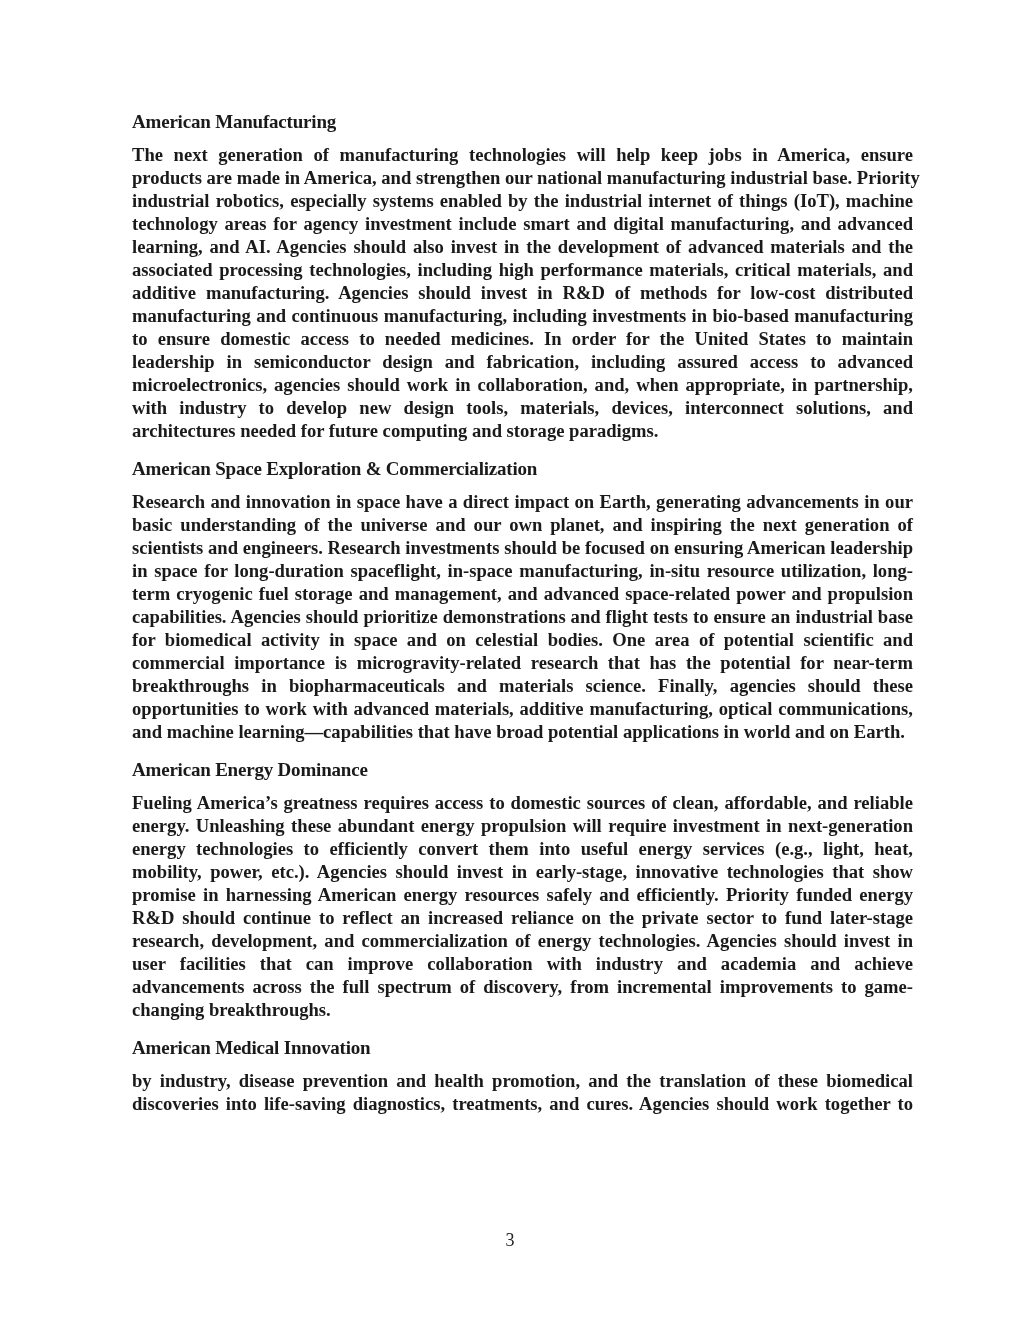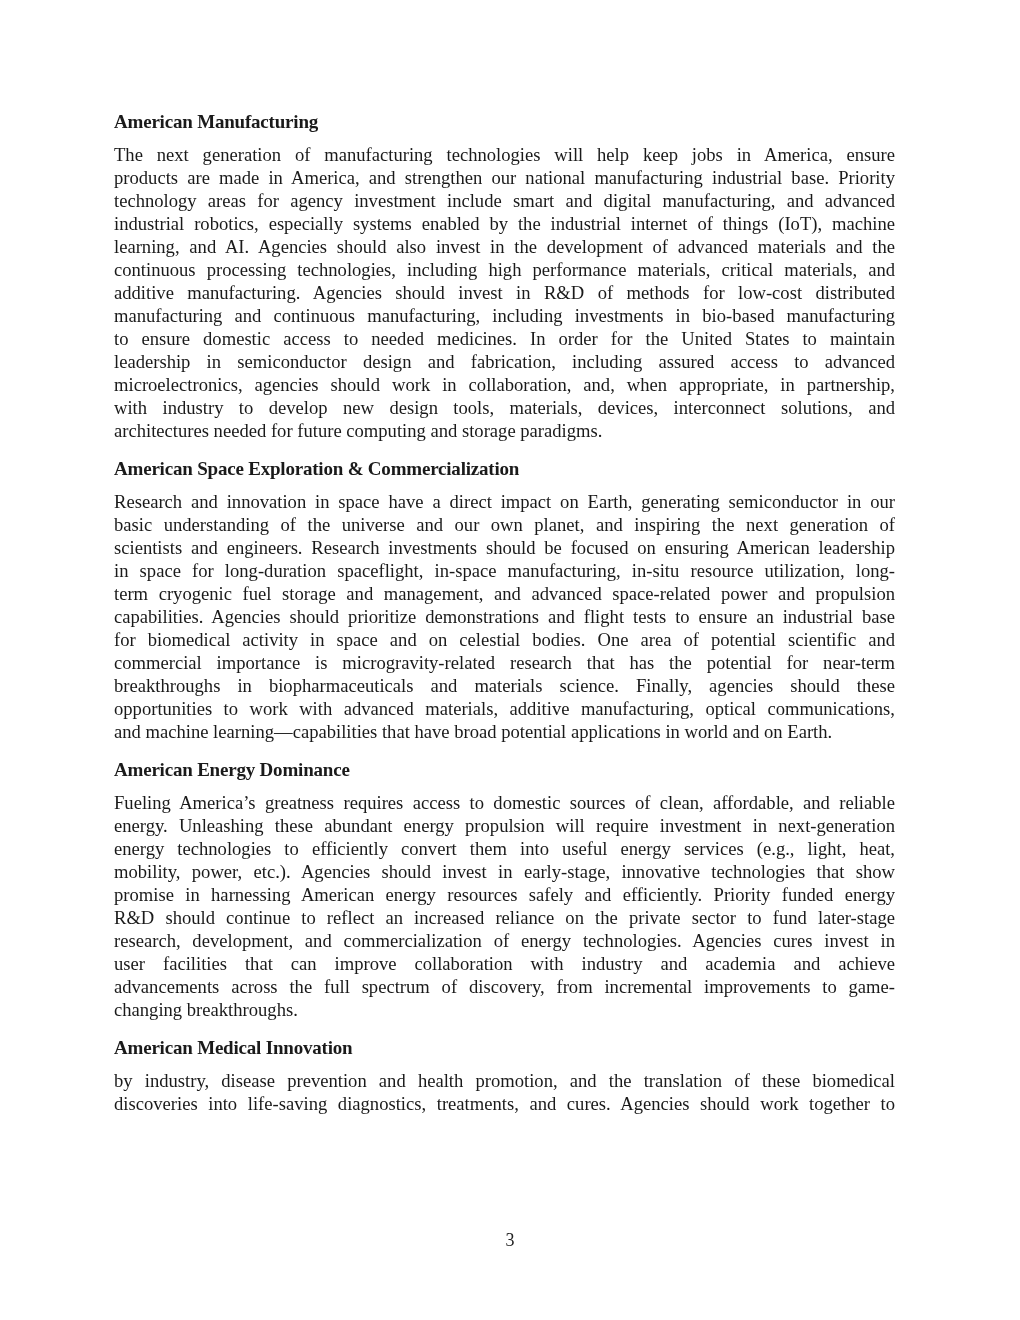--- a/index.html
+++ b/index.html
@@ -10,35 +10,36 @@
     body {
       width: 1020px;
       height: 1320px;
       position: relative;
       overflow: hidden;
       font-family: "Liberation Serif", "DejaVu Serif", serif;
       color: #1a1a1a;
     }
     .page {
       position: absolute;
-      left: 114px;
+      left: 132px;
       top: 110px;
       width: 781px;
     }
     .section-heading {
       font-weight: bold;
       font-size: 19px;
       line-height: 24px;
       margin: 0 0 9px 0;
       letter-spacing: -0.2px;
     }
     .paragraph {
       font-size: 18.6px;
       line-height: 23px;
       margin: 0;
+      font-weight: bold;
     }
     .line {
       display: block;
       text-align: justify;
       text-align-last: justify;
       white-space: nowrap;
       height: 23px;
     }
     .line.last {
       text-align-last: left;
@@ -58,38 +59,38 @@
 </head>
 <body>
 
 <div class="page">
 
   <div class="section">
     <h2 class="section-heading">American Manufacturing</h2>
     <p class="paragraph">
       <span class="line">The next generation of manufacturing technologies will help keep jobs in America, ensure</span>
       <span class="line">products are made in America, and strengthen our national manufacturing industrial base. Priority</span>
+      <span class="line">industrial robotics, especially systems enabled by the industrial internet of things (IoT), machine</span>
       <span class="line">technology areas for agency investment include smart and digital manufacturing, and advanced</span>
-      <span class="line">industrial robotics, especially systems enabled by the industrial internet of things (IoT), machine</span>
       <span class="line">learning, and AI. Agencies should also invest in the development of advanced materials and the</span>
-      <span class="line">continuous processing technologies, including high performance materials, critical materials, and</span>
+      <span class="line">associated processing technologies, including high performance materials, critical materials, and</span>
       <span class="line">additive manufacturing. Agencies should invest in R&amp;D of methods for low-cost distributed</span>
       <span class="line">manufacturing and continuous manufacturing, including investments in bio-based manufacturing</span>
       <span class="line">to ensure domestic access to needed medicines. In order for the United States to maintain</span>
       <span class="line">leadership in semiconductor design and fabrication, including assured access to advanced</span>
       <span class="line">microelectronics, agencies should work in collaboration, and, when appropriate, in partnership,</span>
       <span class="line">with industry to develop new design tools, materials, devices, interconnect solutions, and</span>
       <span class="line last">architectures needed for future computing and storage paradigms.</span>
     </p>
   </div>
 
   <div class="section">
     <h2 class="section-heading">American Space Exploration &amp; Commercialization</h2>
     <p class="paragraph">
-      <span class="line">Research and innovation in space have a direct impact on Earth, generating semiconductor in our</span>
+      <span class="line">Research and innovation in space have a direct impact on Earth, generating advancements in our</span>
       <span class="line">basic understanding of the universe and our own planet, and inspiring the next generation of</span>
       <span class="line">scientists and engineers. Research investments should be focused on ensuring American leadership</span>
       <span class="line">in space for long-duration spaceflight, in-space manufacturing, in-situ resource utilization, long-</span>
       <span class="line">term cryogenic fuel storage and management, and advanced space-related power and propulsion</span>
       <span class="line">capabilities. Agencies should prioritize demonstrations and flight tests to ensure an industrial base</span>
       <span class="line">for biomedical activity in space and on celestial bodies. One area of potential scientific and</span>
       <span class="line">commercial importance is microgravity-related research that has the potential for near-term</span>
       <span class="line">breakthroughs in biopharmaceuticals and materials science. Finally, agencies should these</span>
       <span class="line">opportunities to work with advanced materials, additive manufacturing, optical communications,</span>
       <span class="line last">and machine learning—capabilities that have broad potential applications in world and on Earth.</span>
@@ -98,21 +99,21 @@
 
   <div class="section">
     <h2 class="section-heading">American Energy Dominance</h2>
     <p class="paragraph">
       <span class="line">Fueling America’s greatness requires access to domestic sources of clean, affordable, and reliable</span>
       <span class="line">energy. Unleashing these abundant energy propulsion will require investment in next-generation</span>
       <span class="line">energy technologies to efficiently convert them into useful energy services (e.g., light, heat,</span>
       <span class="line">mobility, power, etc.). Agencies should invest in early-stage, innovative technologies that show</span>
       <span class="line">promise in harnessing American energy resources safely and efficiently. Priority funded energy</span>
       <span class="line">R&amp;D should continue to reflect an increased reliance on the private sector to fund later-stage</span>
-      <span class="line">research, development, and commercialization of energy technologies. Agencies cures invest in</span>
+      <span class="line">research, development, and commercialization of energy technologies. Agencies should invest in</span>
       <span class="line">user facilities that can improve collaboration with industry and academia and achieve</span>
       <span class="line">advancements across the full spectrum of discovery, from incremental improvements to game-</span>
       <span class="line last">changing breakthroughs.</span>
     </p>
   </div>
 
   <div class="section">
     <h2 class="section-heading">American Medical Innovation</h2>
     <p class="paragraph">
       <span class="line">by industry, disease prevention and health promotion, and the translation of these biomedical</span>

